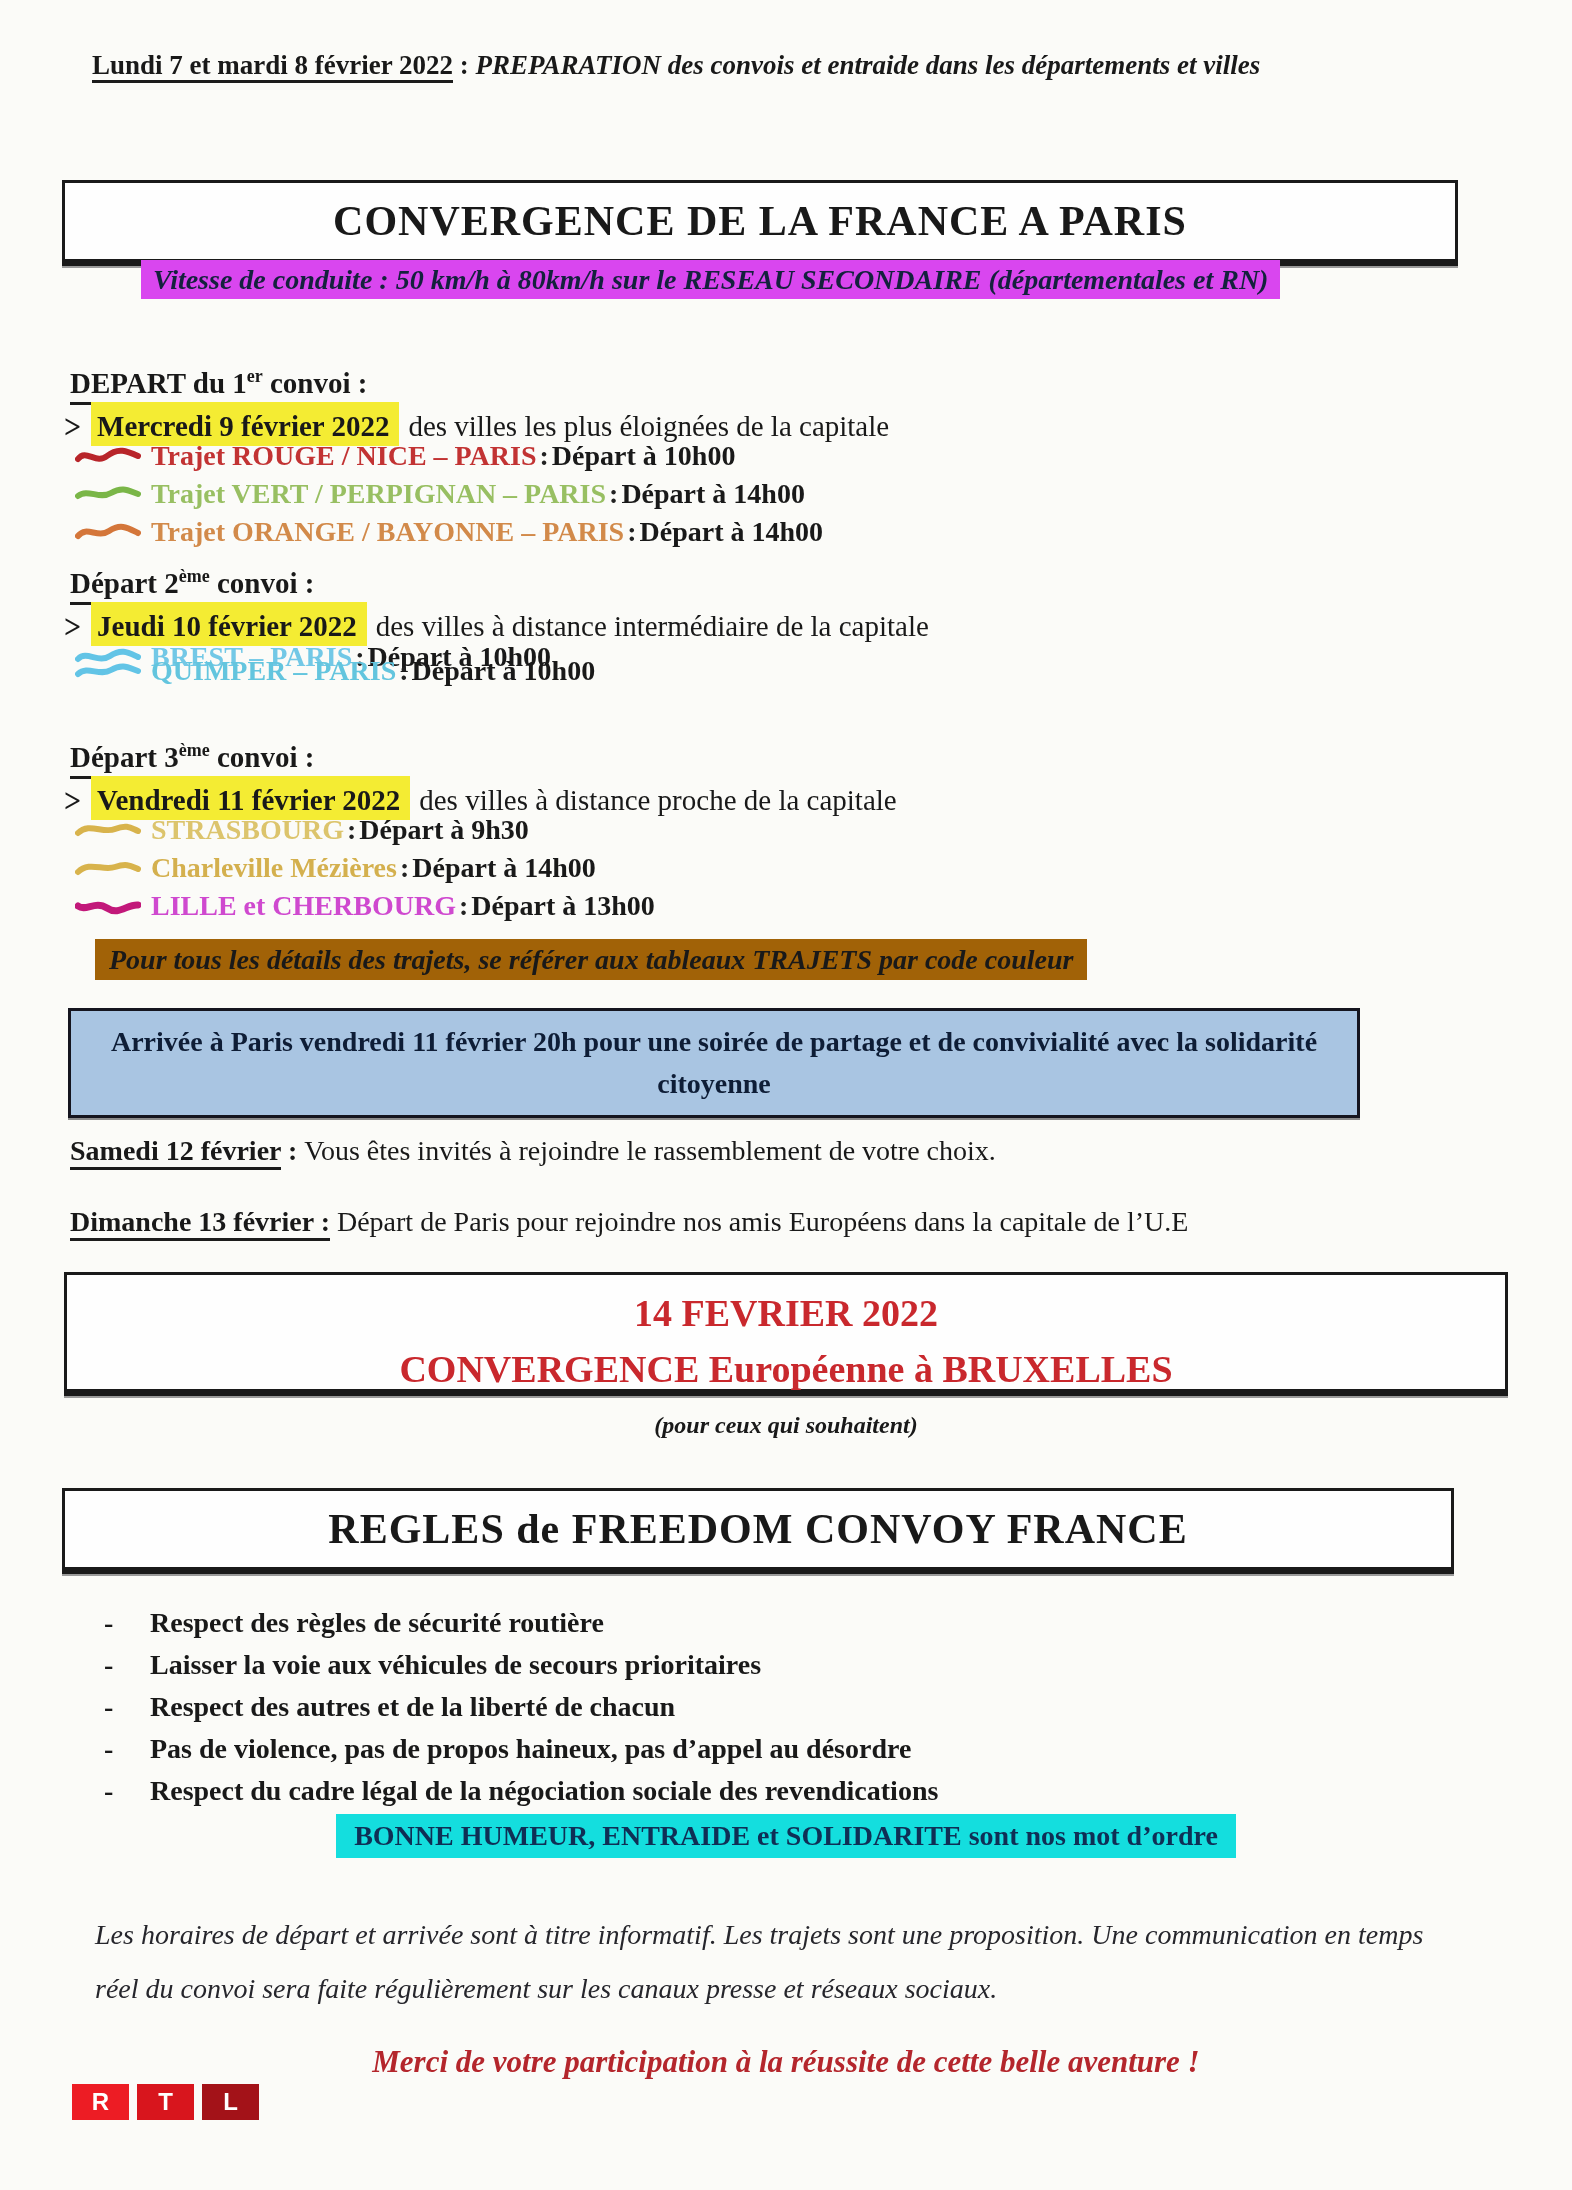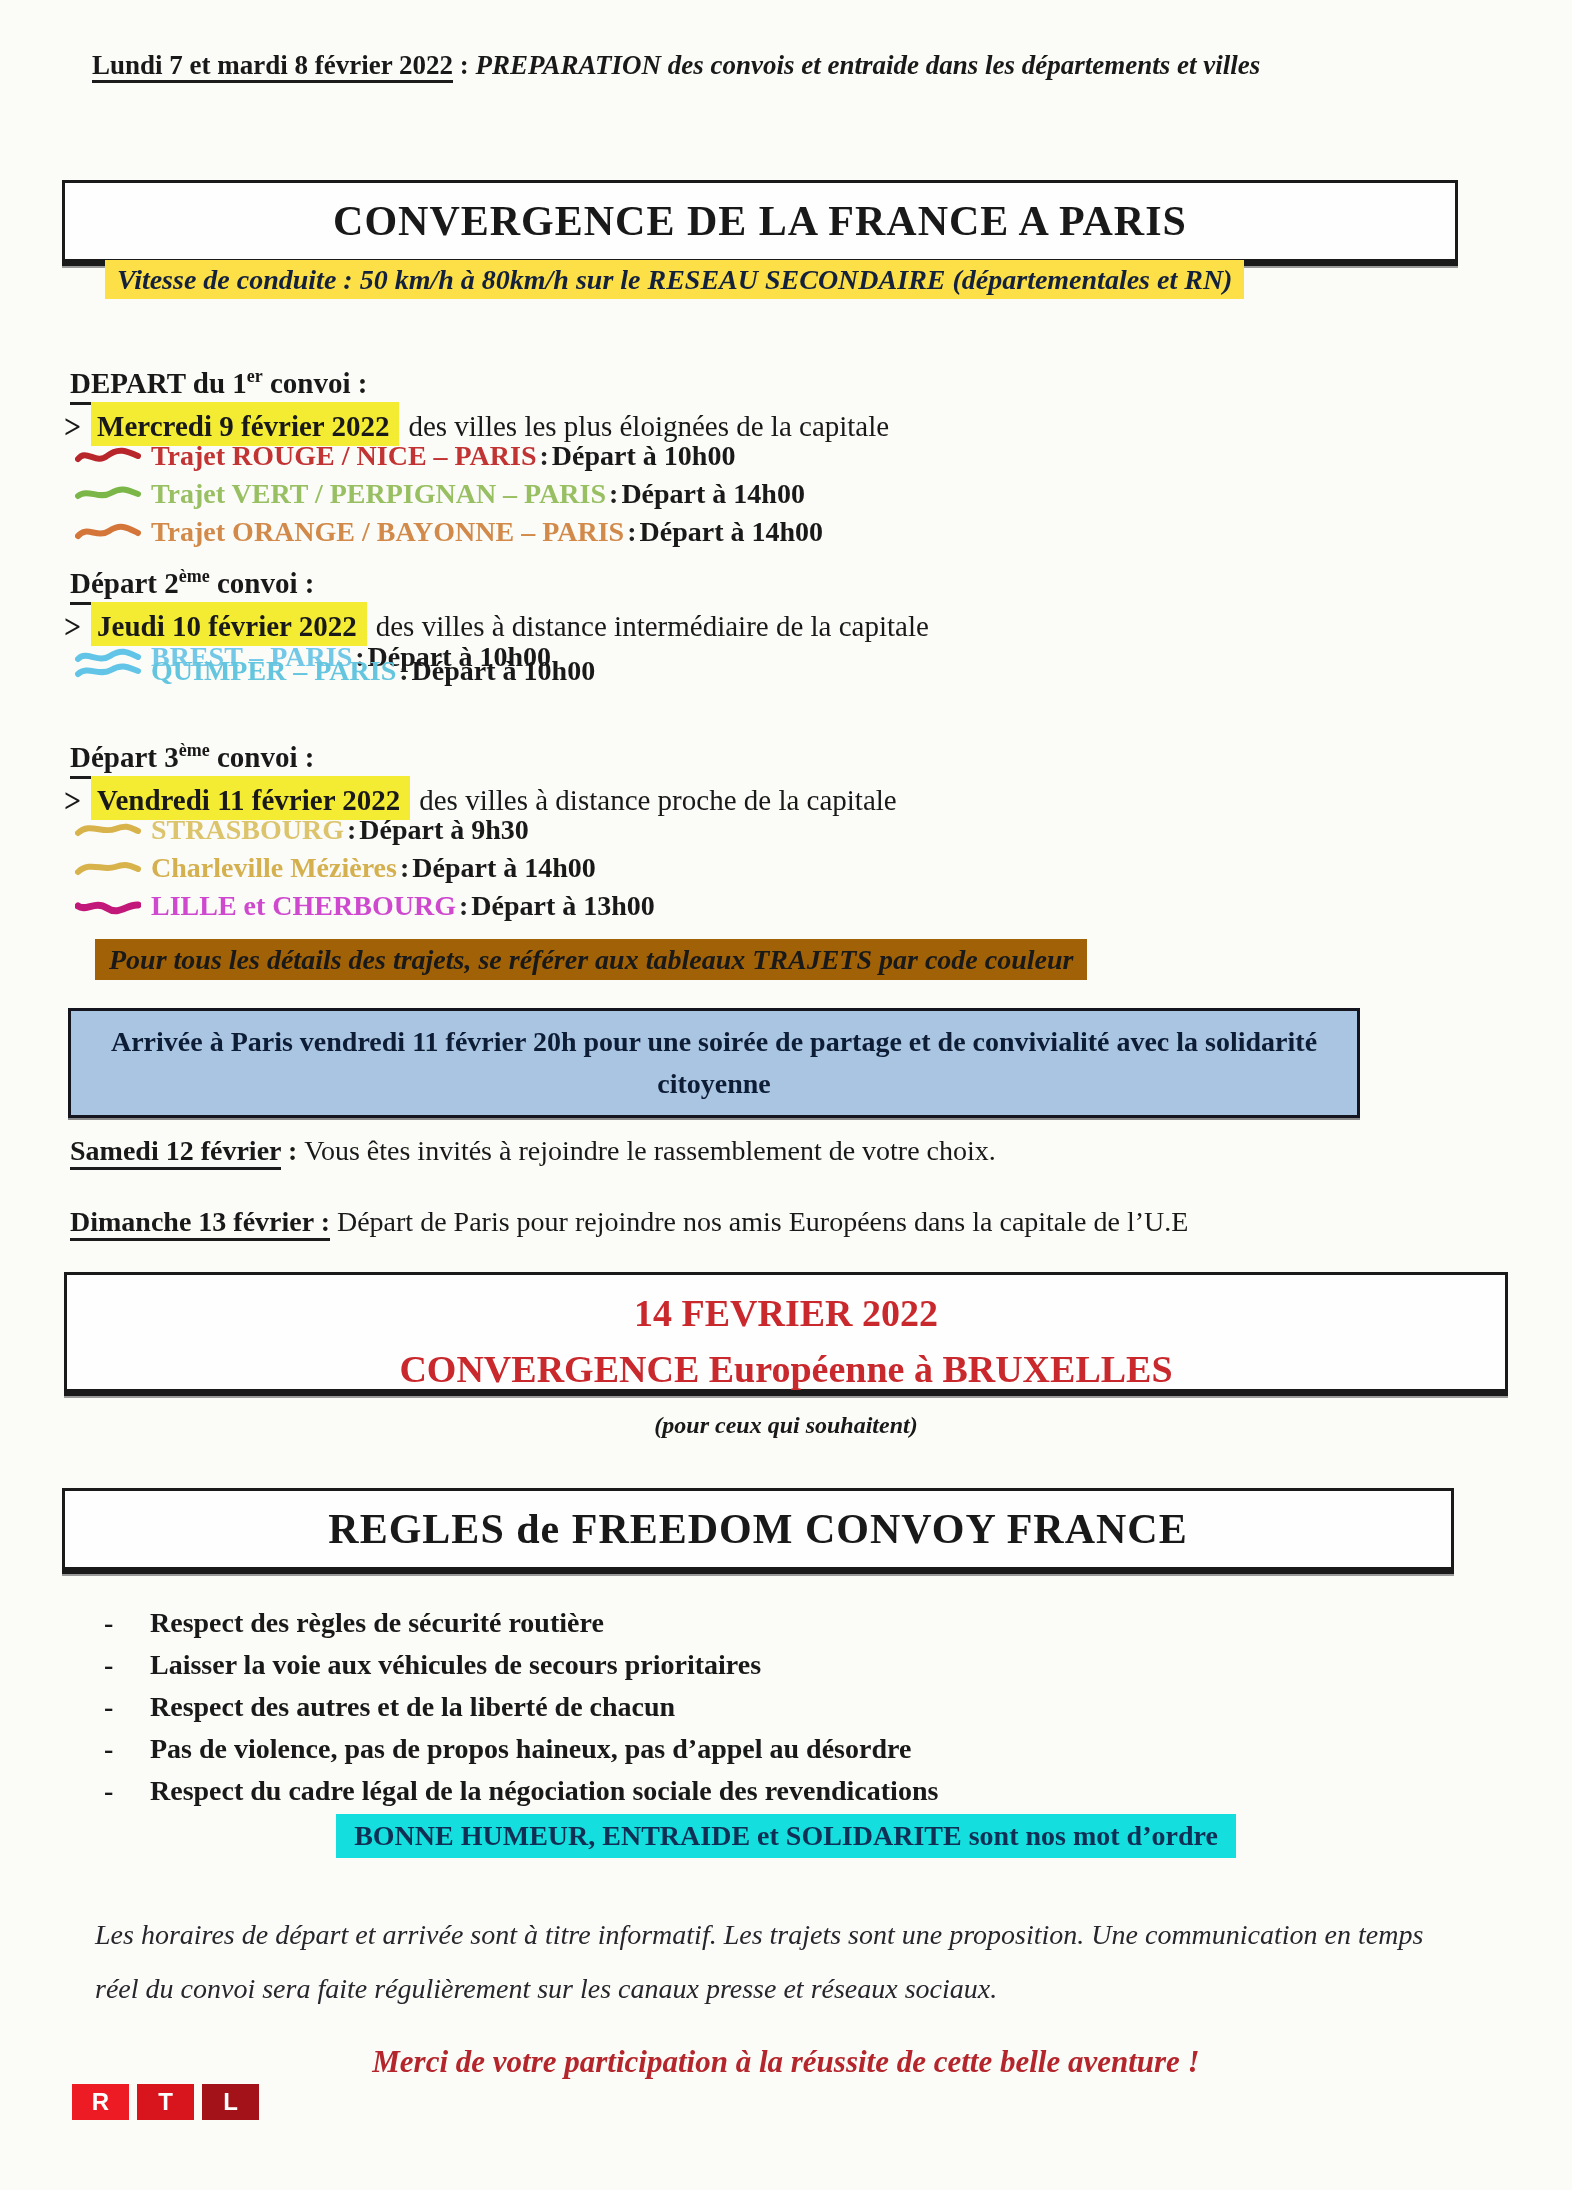--- a/index.html
+++ b/index.html
@@ -18,21 +18,21 @@
   .intro .rest{font-weight:bold;font-style:italic;}
 
   
   .bigbox{
     border:3px solid #1a1a1a;border-bottom-width:7px;background:#fefefe;
     display:flex;align-items:center;justify-content:center;
     box-shadow:0 2px 0 #9a9a9a;
   }
   .bigbox .title{font-size:42px;font-weight:bold;letter-spacing:1px;}
 
-  .speed{font-size:28px;font-weight:bold;font-style:italic;color:#14213d;background:#fde047;padding:4px 12px;}
+  .speed{font-size:28px;font-weight:bold;font-style:italic;color:#14213d;background:#d946ef;padding:4px 12px;margin-left:36px;}
 
   .convoy-h{font-size:29px;font-weight:bold;}
   .convoy-h .hu{display:inline-block;border-bottom:3px solid #1c1c1c;padding-bottom:2px;}
   sup{font-size:0.62em;}
 
   .daterow{font-size:29px;display:flex;align-items:baseline;}
   .arrow{font-weight:bold;font-size:30px;margin-right:10px;transform:scaleY(1.15);display:inline-block;}
   .daterow .d{font-weight:bold;background:#f4ec33;padding:8px 10px 3px 6px;}
   .daterow .desc{margin-left:9px;}
 

